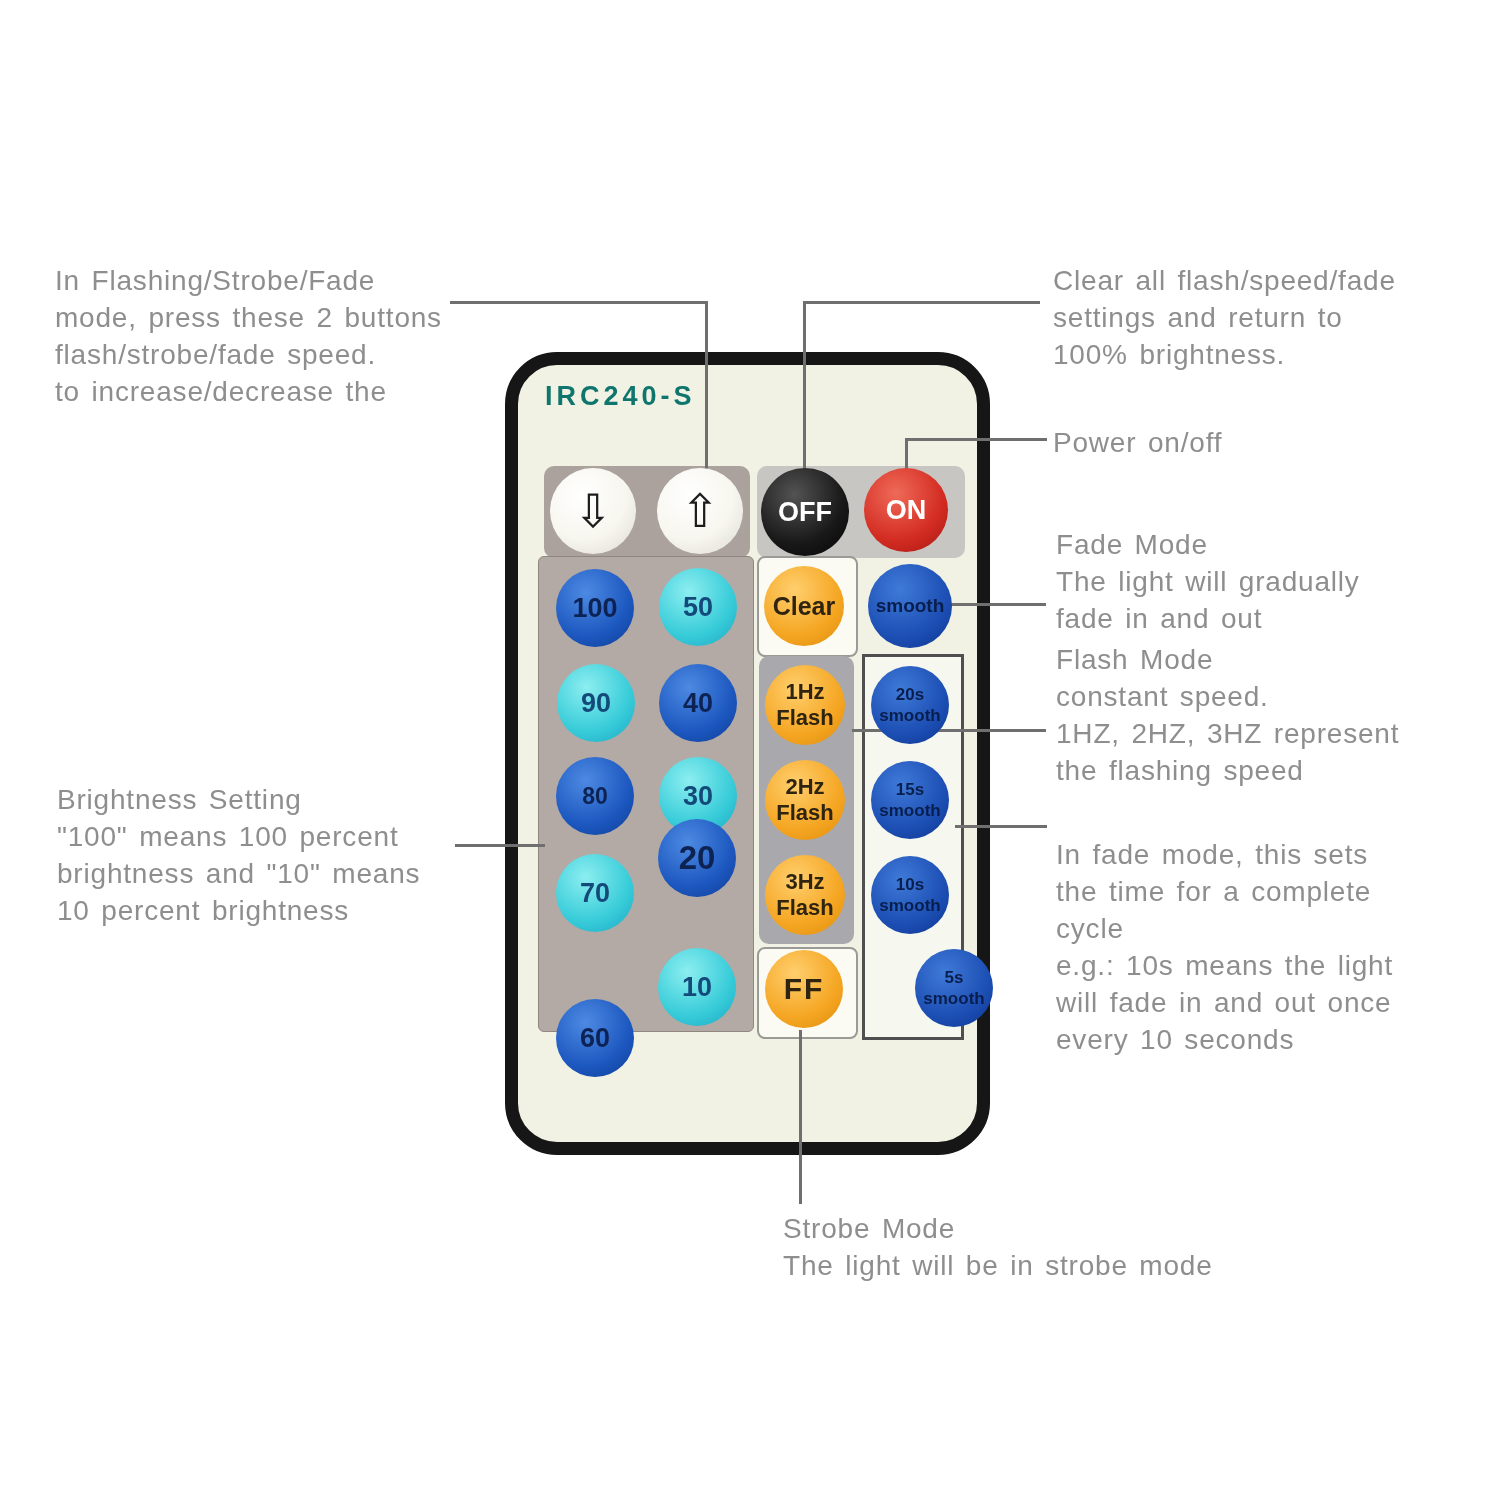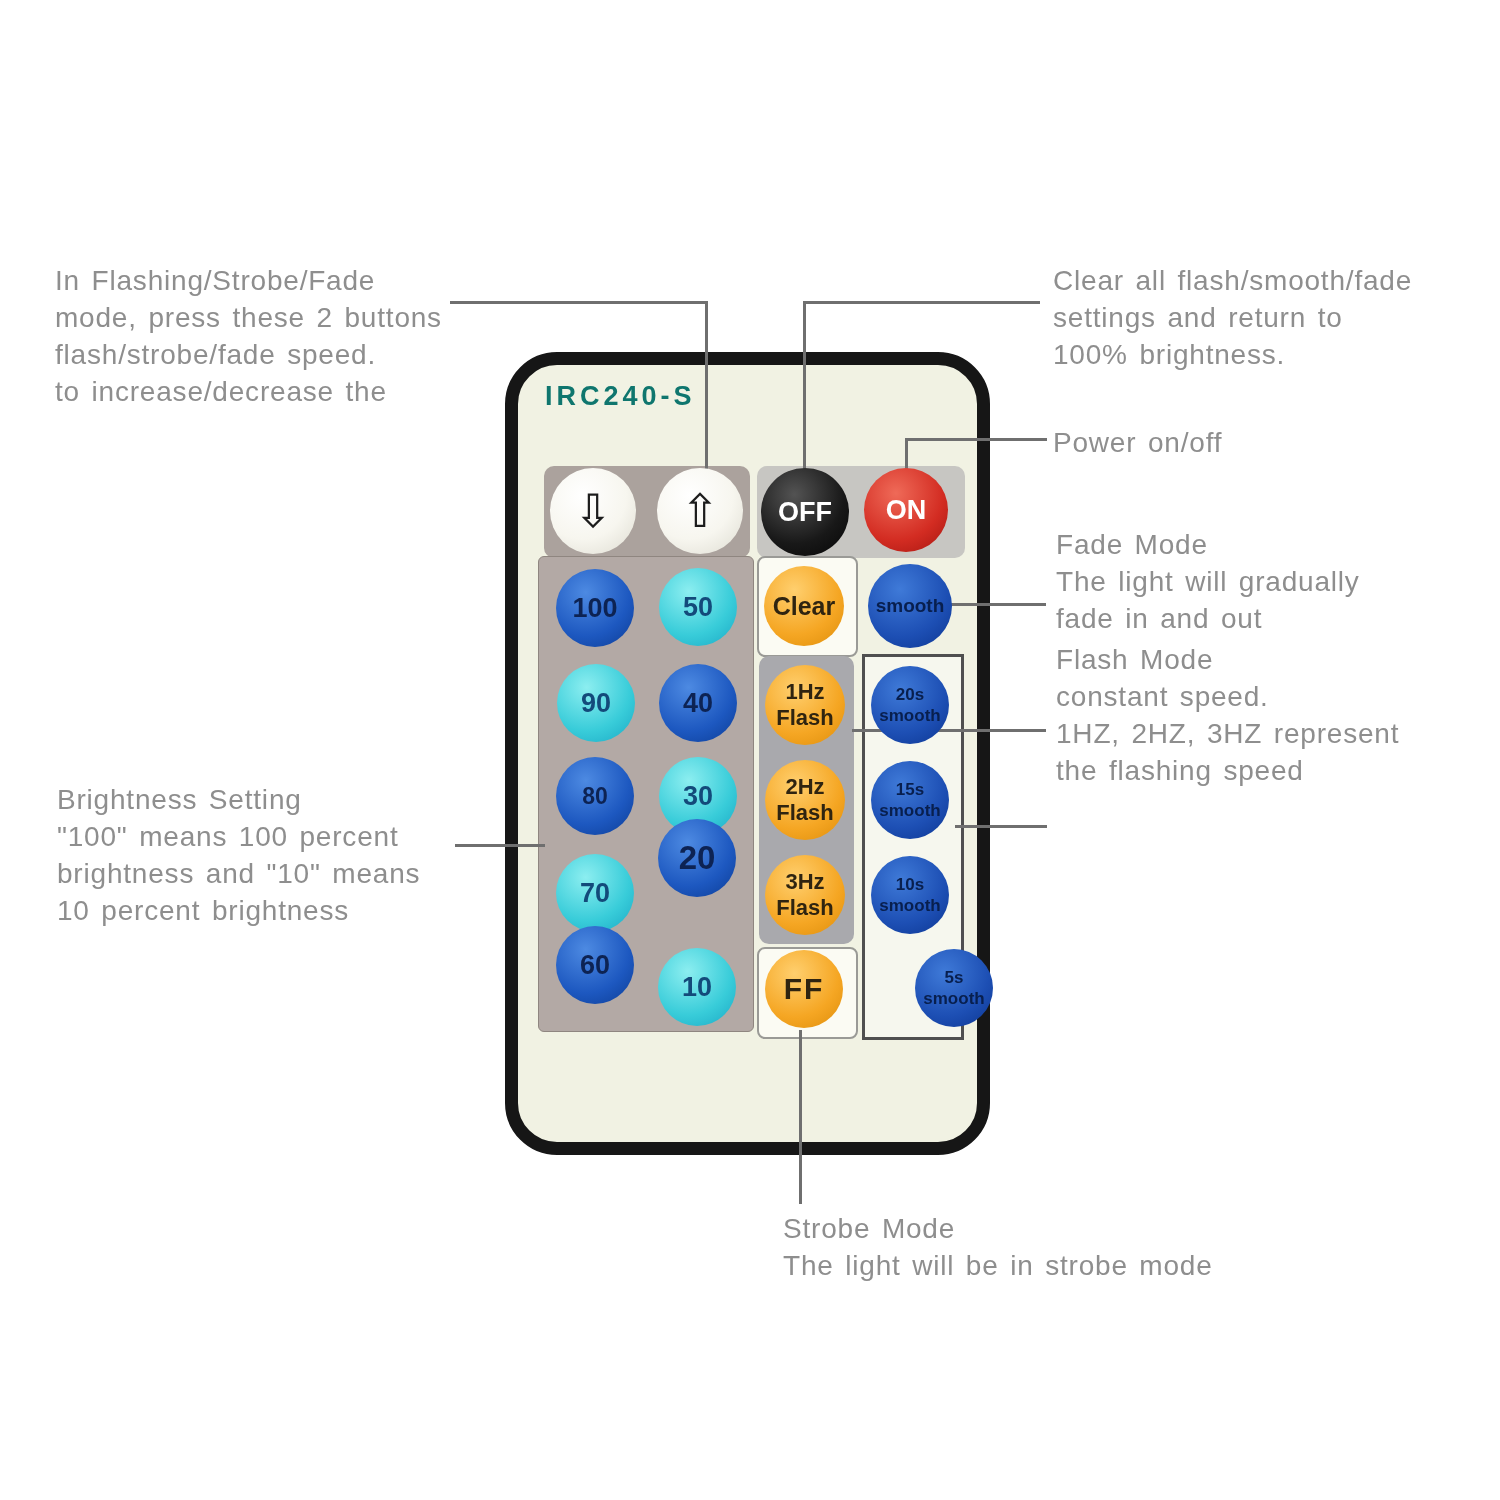--- a/index.html
+++ b/index.html
@@ -51,21 +51,21 @@
 <div class="canvas">
 
   <div class="ann" style="left:55px;top:262px;">
     <div>In Flashing/Strobe/Fade</div>
     <div>mode, press these 2 buttons</div>
     <div>flash/strobe/fade speed.</div>
     <div>to increase/decrease the</div>
   </div>
 
   <div class="ann" style="left:1053px;top:262px;">
-    <div>Clear all flash/smooth/fade</div>
+    <div>Clear all flash/speed/fade</div>
     <div>settings and return to</div>
     <div>100% brightness.</div>
   </div>
 
   <div class="ann" style="left:1053px;top:424px;">
     <div>Power on/off</div>
   </div>
 
   <div class="ann" style="left:1056px;top:526px;">
     <div>Fade Mode</div>
@@ -73,20 +73,28 @@
     <div>fade in and out</div>
   </div>
 
   <div class="ann" style="left:1056px;top:641px;">
     <div>Flash Mode</div>
     <div>constant speed.</div>
     <div>1HZ, 2HZ, 3HZ represent</div>
     <div>the flashing speed</div>
   </div>
 
+  <div class="ann" style="left:1056px;top:836px;">
+    <div>In fade mode, this sets</div>
+    <div>the time for a complete</div>
+    <div>cycle</div>
+    <div>e.g.: 10s means the light</div>
+    <div>will fade in and out once</div>
+    <div>every 10 seconds</div>
+  </div>
 
   <div class="ann" style="left:57px;top:781px;">
     <div>Brightness Setting</div>
     <div>"100" means 100 percent</div>
     <div>brightness and "10" means</div>
     <div>10 percent brightness</div>
   </div>
 
   <div class="ann" style="left:783px;top:1210px;">
     <div>Strobe Mode</div>
@@ -126,21 +134,21 @@
   <div class="btn b-red" style="left:864px;top:468px;width:84px;height:84px;font-size:27px;">ON</div>
 
   <div class="btn b-blue" style="left:556px;top:569px;width:78px;height:78px;font-size:27px;">100</div>
   <div class="btn b-cyan" style="left:659px;top:568px;width:78px;height:78px;font-size:27px;">50</div>
   <div class="btn b-cyan" style="left:557px;top:664px;width:78px;height:78px;font-size:27px;">90</div>
   <div class="btn b-blue" style="left:659px;top:664px;width:78px;height:78px;font-size:27px;">40</div>
   <div class="btn b-blue" style="left:556px;top:757px;width:78px;height:78px;font-size:23px;">80</div>
   <div class="btn b-cyan" style="left:659px;top:757px;width:78px;height:78px;font-size:27px;">30</div>
   <div class="btn b-cyan" style="left:556px;top:854px;width:78px;height:78px;font-size:27px;">70</div>
   <div class="btn b-blue" style="left:658px;top:819px;width:78px;height:78px;font-size:33px;">20</div>
-  <div class="btn b-blue" style="left:556px;top:926px;width:78px;height:78px;font-size:27px;">60</div>
+  <div class="btn b-blue" style="left:556px;top:999px;width:78px;height:78px;font-size:27px;">60</div>
   <div class="btn b-cyan" style="left:658px;top:948px;width:78px;height:78px;font-size:27px;">10</div>
 
   <div class="btn b-orange" style="left:764px;top:566px;width:80px;height:80px;font-size:25px;">Clear</div>
   <div class="btn b-orange" style="left:765px;top:665px;width:80px;height:80px;font-size:22px;line-height:26px;">1Hz
 Flash</div>
   <div class="btn b-orange" style="left:765px;top:760px;width:80px;height:80px;font-size:22px;line-height:26px;">2Hz
 Flash</div>
   <div class="btn b-orange" style="left:765px;top:855px;width:80px;height:80px;font-size:22px;line-height:26px;">3Hz
 Flash</div>
   <div class="btn b-orange" style="left:765px;top:950px;width:78px;height:78px;font-size:30px;letter-spacing:2px;">FF</div>

